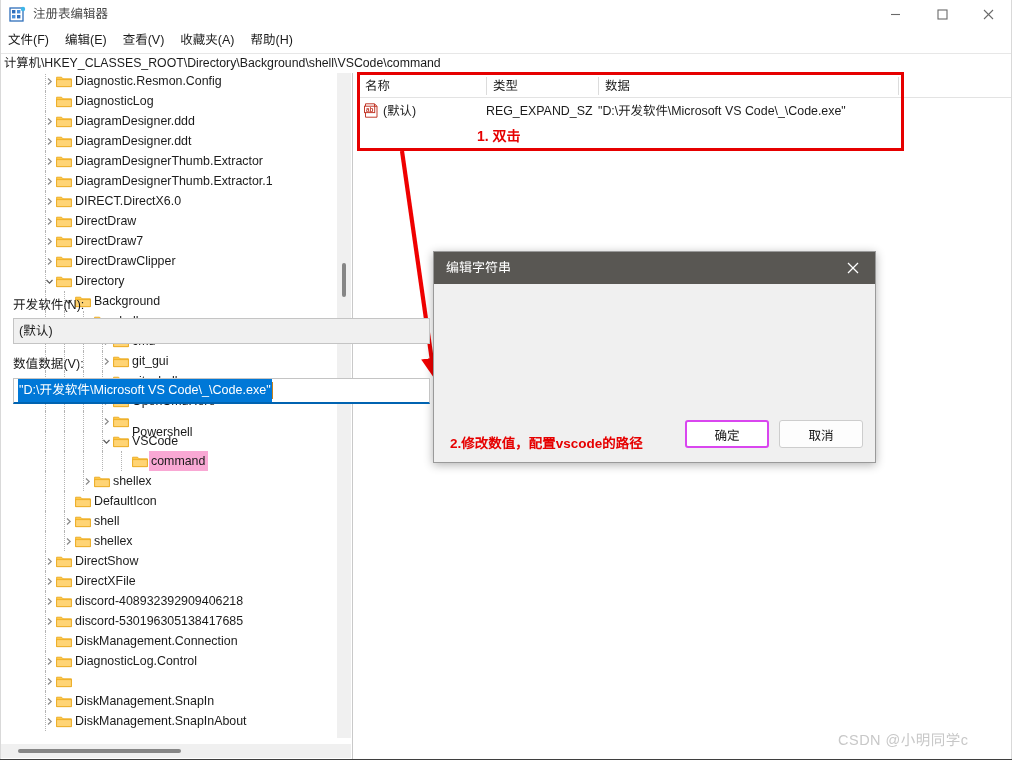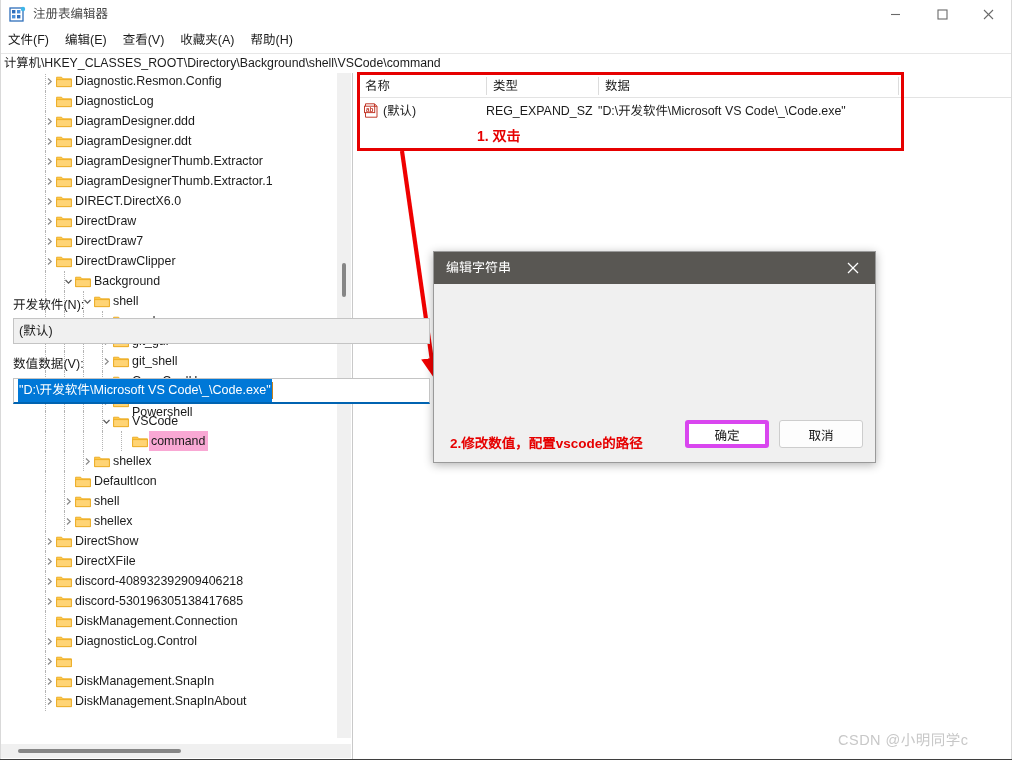--- a/index.html
+++ b/index.html
@@ -265,21 +265,21 @@
     box-sizing: border-box;
     height: 28px; width: 84px;
     background: #fdfdfd;
     border: 1px solid #cdcdcd;
     border-radius: 3px;
     font-size: 12.6px; color: #1b1b1b;
     display: flex; align-items: center; justify-content: center;
   }
   #btn-ok {
     left: 685px; top: 420px;
-    border: 4px solid #d946ef;
+    border: 2px solid #d946ef;
     background: #ffffff;
     text-align: right;
   }
   #btn-cancel {
     left: 779px; top: 420px;
   }
 
   
   #watermark {
     position: absolute; left: 838px; top: 728px;
@@ -495,20 +495,35 @@
               <span class="folder" style="left: 55px;">
                 <svg width="16" height="13" viewBox="0 0 16 13">
                   <path d="M0.6 2.2 L5.6 2.2 L7 3.8 L15.4 3.8 L15.4 11.6 L0.6 11.6 Z" fill="#ffc846" stroke="#e8a517" stroke-width="0.8"></path>
                   <path d="M0.6 4.6 L15.4 4.6 L15.4 11.6 L0.6 11.6 Z" fill="#ffd475" stroke="#e8a517" stroke-width="0.7"></path>
                 </svg>
               </span>
               <span class="label" style="left: 73px;">DirectDrawClipper</span>
             </div>
             <div class="tree-row">
               <span class="guide" style="left: 45px;"></span>
+              <span class="chev" style="left: 42px;">
+                <svg width="9" height="9" viewBox="0 0 9 9">
+                  <polyline points="1.5,3 4.5,6.2 7.5,3" fill="none" stroke="#5a5a5a" stroke-width="1.2"></polyline>
+                </svg>
+              </span>
+              <span class="folder" style="left: 55px;">
+                <svg width="16" height="13" viewBox="0 0 16 13">
+                  <path d="M0.6 2.2 L5.6 2.2 L7 3.8 L15.4 3.8 L15.4 11.6 L0.6 11.6 Z" fill="#ffc846" stroke="#e8a517" stroke-width="0.8"></path>
+                  <path d="M0.6 4.6 L15.4 4.6 L15.4 11.6 L0.6 11.6 Z" fill="#ffd475" stroke="#e8a517" stroke-width="0.7"></path>
+                </svg>
+              </span>
+              <span class="label" style="left: 73px;">Directory</span>
+            </div>
+            <div class="tree-row">
+              <span class="guide" style="left: 45px;"></span>
               <span class="guide" style="left: 64px;"></span>
               <span class="chev" style="left: 61px;">
                 <svg width="9" height="9" viewBox="0 0 9 9">
                   <polyline points="1.5,3 4.5,6.2 7.5,3" fill="none" stroke="#5a5a5a" stroke-width="1.2"></polyline>
                 </svg>
               </span>
               <span class="folder" style="left: 74px;">
                 <svg width="16" height="13" viewBox="0 0 16 13">
                   <path d="M0.6 2.2 L5.6 2.2 L7 3.8 L15.4 3.8 L15.4 11.6 L0.6 11.6 Z" fill="#ffc846" stroke="#e8a517" stroke-width="0.8"></path>
                   <path d="M0.6 4.6 L15.4 4.6 L15.4 11.6 L0.6 11.6 Z" fill="#ffd475" stroke="#e8a517" stroke-width="0.7"></path>

